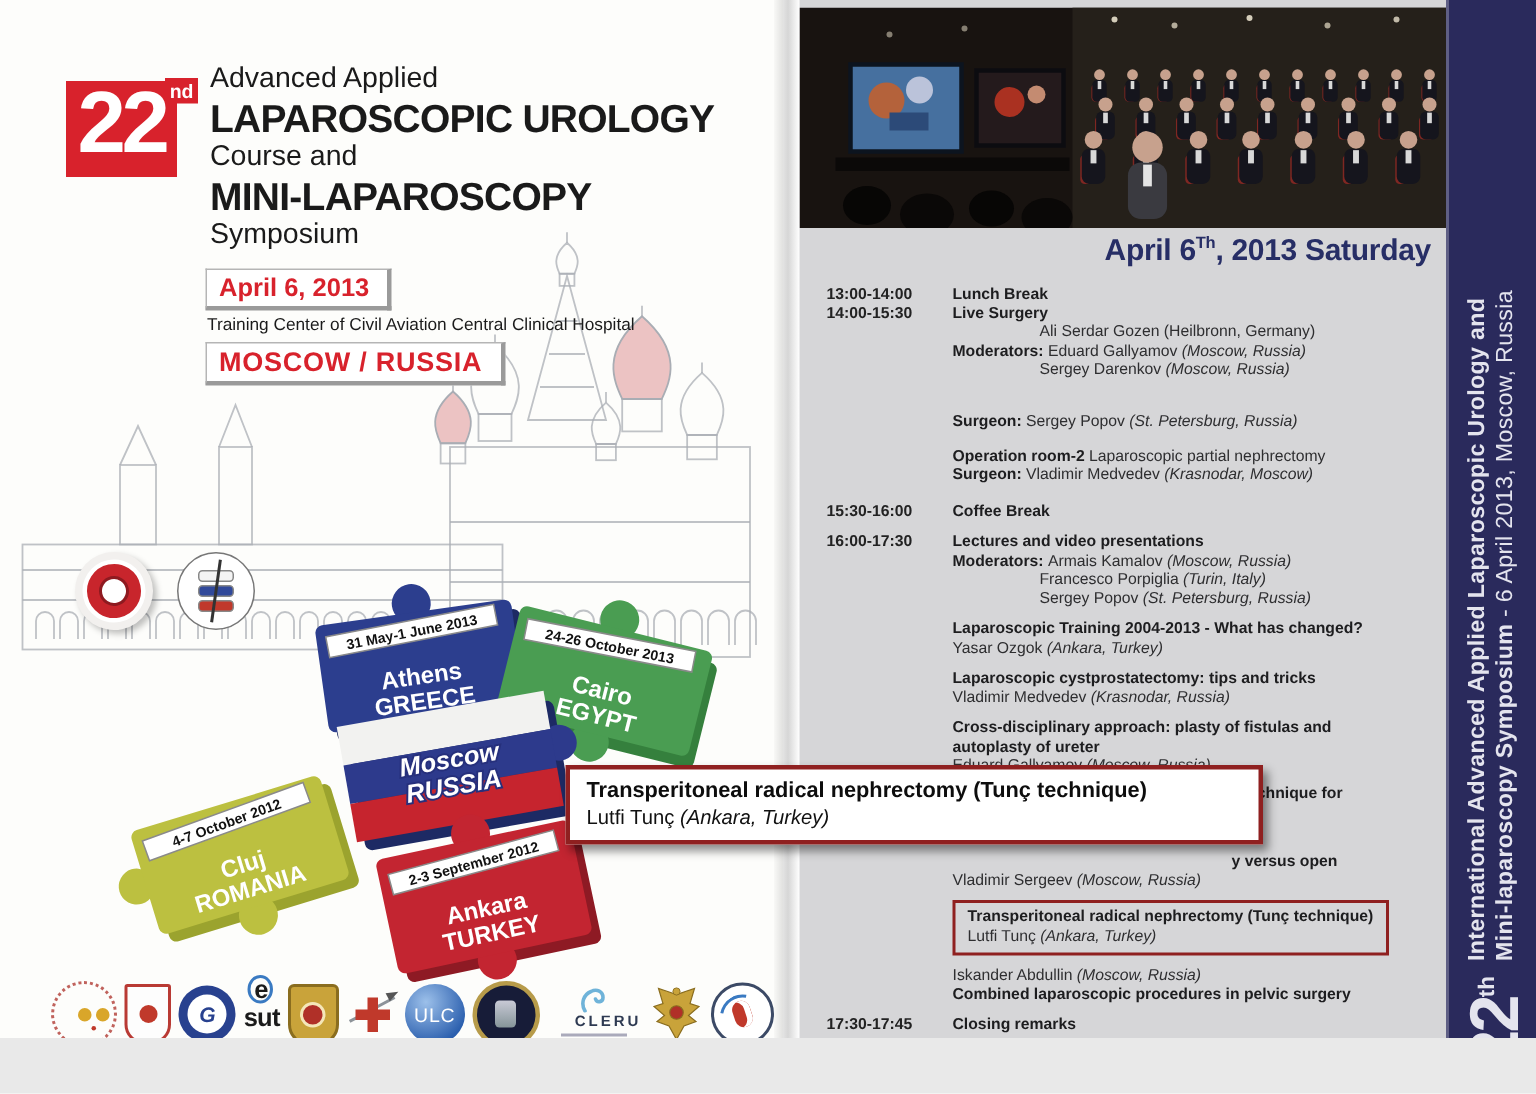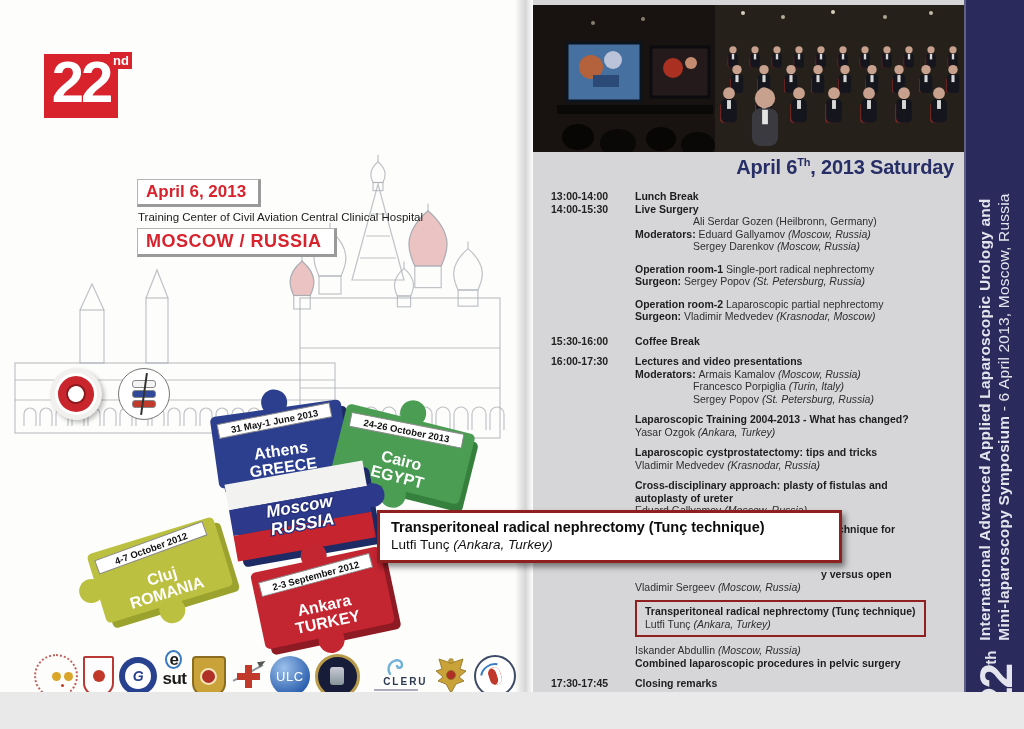--- a/index.html
+++ b/index.html
@@ -178,20 +178,27 @@
         <path d="M 404 120.4 C 417.8 132.4 413.36 142 410.6 148 L 397.4 148 C 394.64 142 390.2 132.4 404 120.4 Z" stroke="#a9adb4" stroke-width="1.2" fill="none" opacity="0.75"></path>
         <line x1="404" y1="113.4" x2="404" y2="120.4" stroke="#a9adb4" stroke-width="1.2" fill="none" opacity="0.75"></line>
         <rect x="397.4" y="148" width="13.200000000000001" height="10.8" stroke="#a9adb4" stroke-width="1.2" fill="none" opacity="0.75"></rect>
       </svg>
 
     <div class="edition-box">
       <div class="edition-num">22</div>
       <div class="edition-sup">nd</div>
     </div>
 
+    <div class="title-block">
+      <div class="t-reg">Advanced Applied</div>
+      <div class="t-big">LAPAROSCOPIC UROLOGY</div>
+      <div class="t-reg">Course and</div>
+      <div class="t-big">MINI-LAPAROSCOPY</div>
+      <div class="t-reg">Symposium</div>
+    </div>
 
     <div class="badge date-badge">April 6, 2013</div>
     <div class="venue-line">Training Center of Civil Aviation Central Clinical Hospital</div>
     <div class="badge loc-badge">MOSCOW / RUSSIA</div>
 
     <div class="society-logos">
       <div class="soc1">
         <div class="inner">
             <div class="core"></div>
           </div>
@@ -541,21 +548,20 @@
           <span class="sch-time"></span>
           <div class="sch-content"><span class="sg-b">Moderators: </span><span class="sg-r">Eduard Gallyamov </span><span class="sg-i">(Moscow, Russia)</span></div>
         </div>
         <div class="sch-row">
           <span class="sch-time"></span>
           <div class="sch-content ind"><span class="sg-r">Sergey Darenkov </span><span class="sg-i">(Moscow, Russia)</span></div>
         </div>
         <div style="height: 10px;"></div>
         <div class="sch-row">
           <span class="sch-time"></span>
-          <div class="sch-content"><span class="sg-b">Operation room-1 </span><span class="sg-r">Single-port radical nephrectomy</span></div>
         </div>
         <div class="sch-row">
           <span class="sch-time"></span>
           <div class="sch-content"><span class="sg-b">Surgeon: </span><span class="sg-r">Sergey Popov </span><span class="sg-i">(St. Petersburg, Russia)</span></div>
         </div>
         <div style="height: 10px;"></div>
         <div class="sch-row">
           <span class="sch-time"></span>
           <div class="sch-content"><span class="sg-b">Operation room-2 </span><span class="sg-r">Laparoscopic partial nephrectomy</span></div>
         </div>

